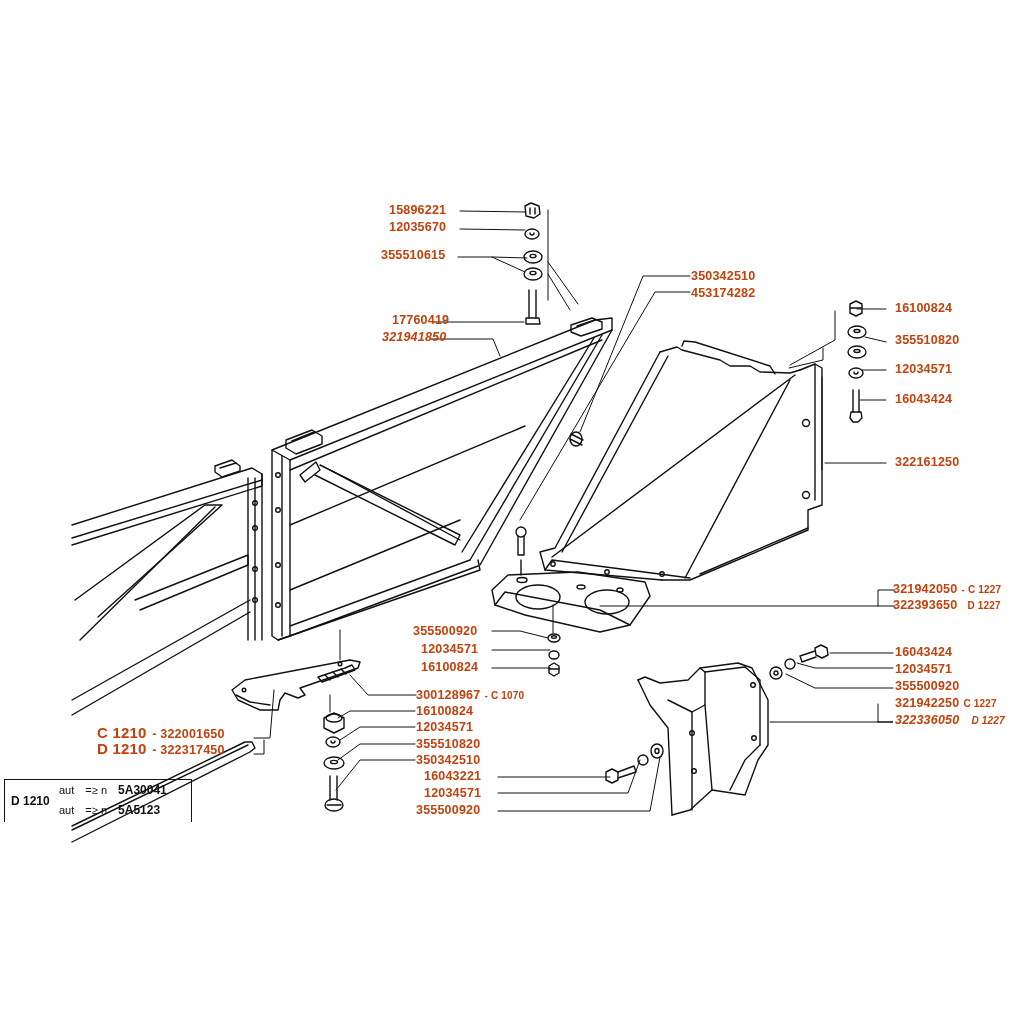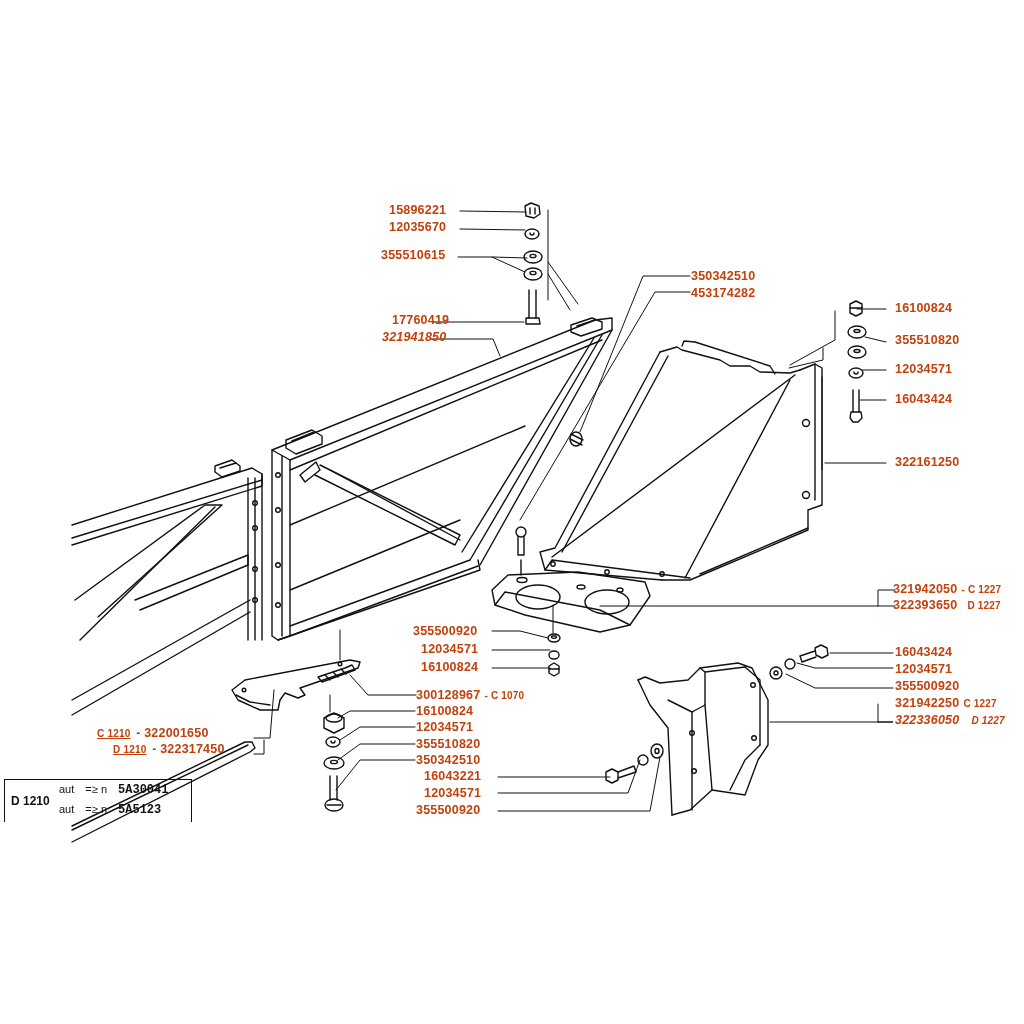--- a/index.html
+++ b/index.html
@@ -1,28 +1,28 @@
 <!DOCTYPE html>
 <html><head>
 <meta charset="utf-8">
 <style>
   html, body { margin:0; padding:0; background:#ffffff; }
   body { width:1024px; height:1024px; position:relative; overflow:hidden; font-family:"Liberation Sans", sans-serif; color:#111; }
   #drawing { position:absolute; left:0; top:0; width:1024px; height:1024px; }
   .lbl { position:absolute; font-size:12.5px; font-weight:bold; letter-spacing:0.2px; line-height:14px; white-space:nowrap; color:#c2410c; }
   .lbl .sfx { font-size:10px; margin-left:4px; }
-  .lbl .pre { font-size:10px; margin-right:2px;text-decoration:underline; }
+  .lbl .pre { font-size:15px; margin-right:2px; }
   .lbl.it { font-style:italic; font-weight:bold; }
   #serial-box { position:absolute; left:4px; top:779px; width:186px; height:42px; border:1px solid #111; border-bottom:none; font-family:"Liberation Sans", sans-serif; }
   #serial-box .model { position:absolute; left:6px; top:14px; font-size:12px; font-weight:bold; }
   #serial-box .row { position:absolute; left:54px; font-size:11px; }
   #serial-box .row.r1 { top:3px; }
   #serial-box .row.r2 { top:23px; }
   #serial-box .row span { margin-right:8px; }
-  #serial-box .row .ser { font-weight:bold; font-size:12px;font-family:Liberation Mono, monospace; }
+  #serial-box .row .ser { font-weight:bold; font-size:12px; }
 </style>
 </head>
 <body>
 
 <svg id="drawing" viewBox="0 0 1024 1024" xmlns="http://www.w3.org/2000/svg" fill="none" stroke="#111" stroke-width="1.4" stroke-linejoin="round" stroke-linecap="round">
 
   <g>
     <path d="M72,525 L252,468 L262,474 L262,486 L72,545"></path>
     <path d="M72,538 L262,480"></path>
     <path d="M72,700 L250,600"></path>
@@ -272,21 +272,21 @@
 <div class="lbl" style="left:416px;top:688px;"><span>300128967</span><span class="sfx">- C 1070</span></div>
 <div class="lbl" style="left:416px;top:704px;">16100824</div>
 <div class="lbl" style="left:416px;top:720px;">12034571</div>
 <div class="lbl" style="left:416px;top:737px;">355510820</div>
 <div class="lbl" style="left:416px;top:753px;">350342510</div>
 <div class="lbl" style="left:424px;top:769px;">16043221</div>
 <div class="lbl" style="left:424px;top:786px;">12034571</div>
 <div class="lbl" style="left:416px;top:803px;">355500920</div>
 
 <div class="lbl" style="left:97px;top:726px;"><span class="pre">C 1210</span> <span>- 322001650</span></div>
-<div class="lbl" style="left:97px;top:742px;margin-left:16px;"><span class="pre">D 1210</span> <span>- 322317450</span></div>
+<div class="lbl" style="left:97px;top:742px;"><span class="pre">D 1210</span> <span>- 322317450</span></div>
 
 <div id="serial-box">
   <div class="model">D 1210</div>
   <div class="row r1">
     <span>aut</span>
     <span>=≥ n</span>
     <span class="ser">5A30041</span>
   </div>
   <div class="row r2">
     <span>aut</span>

